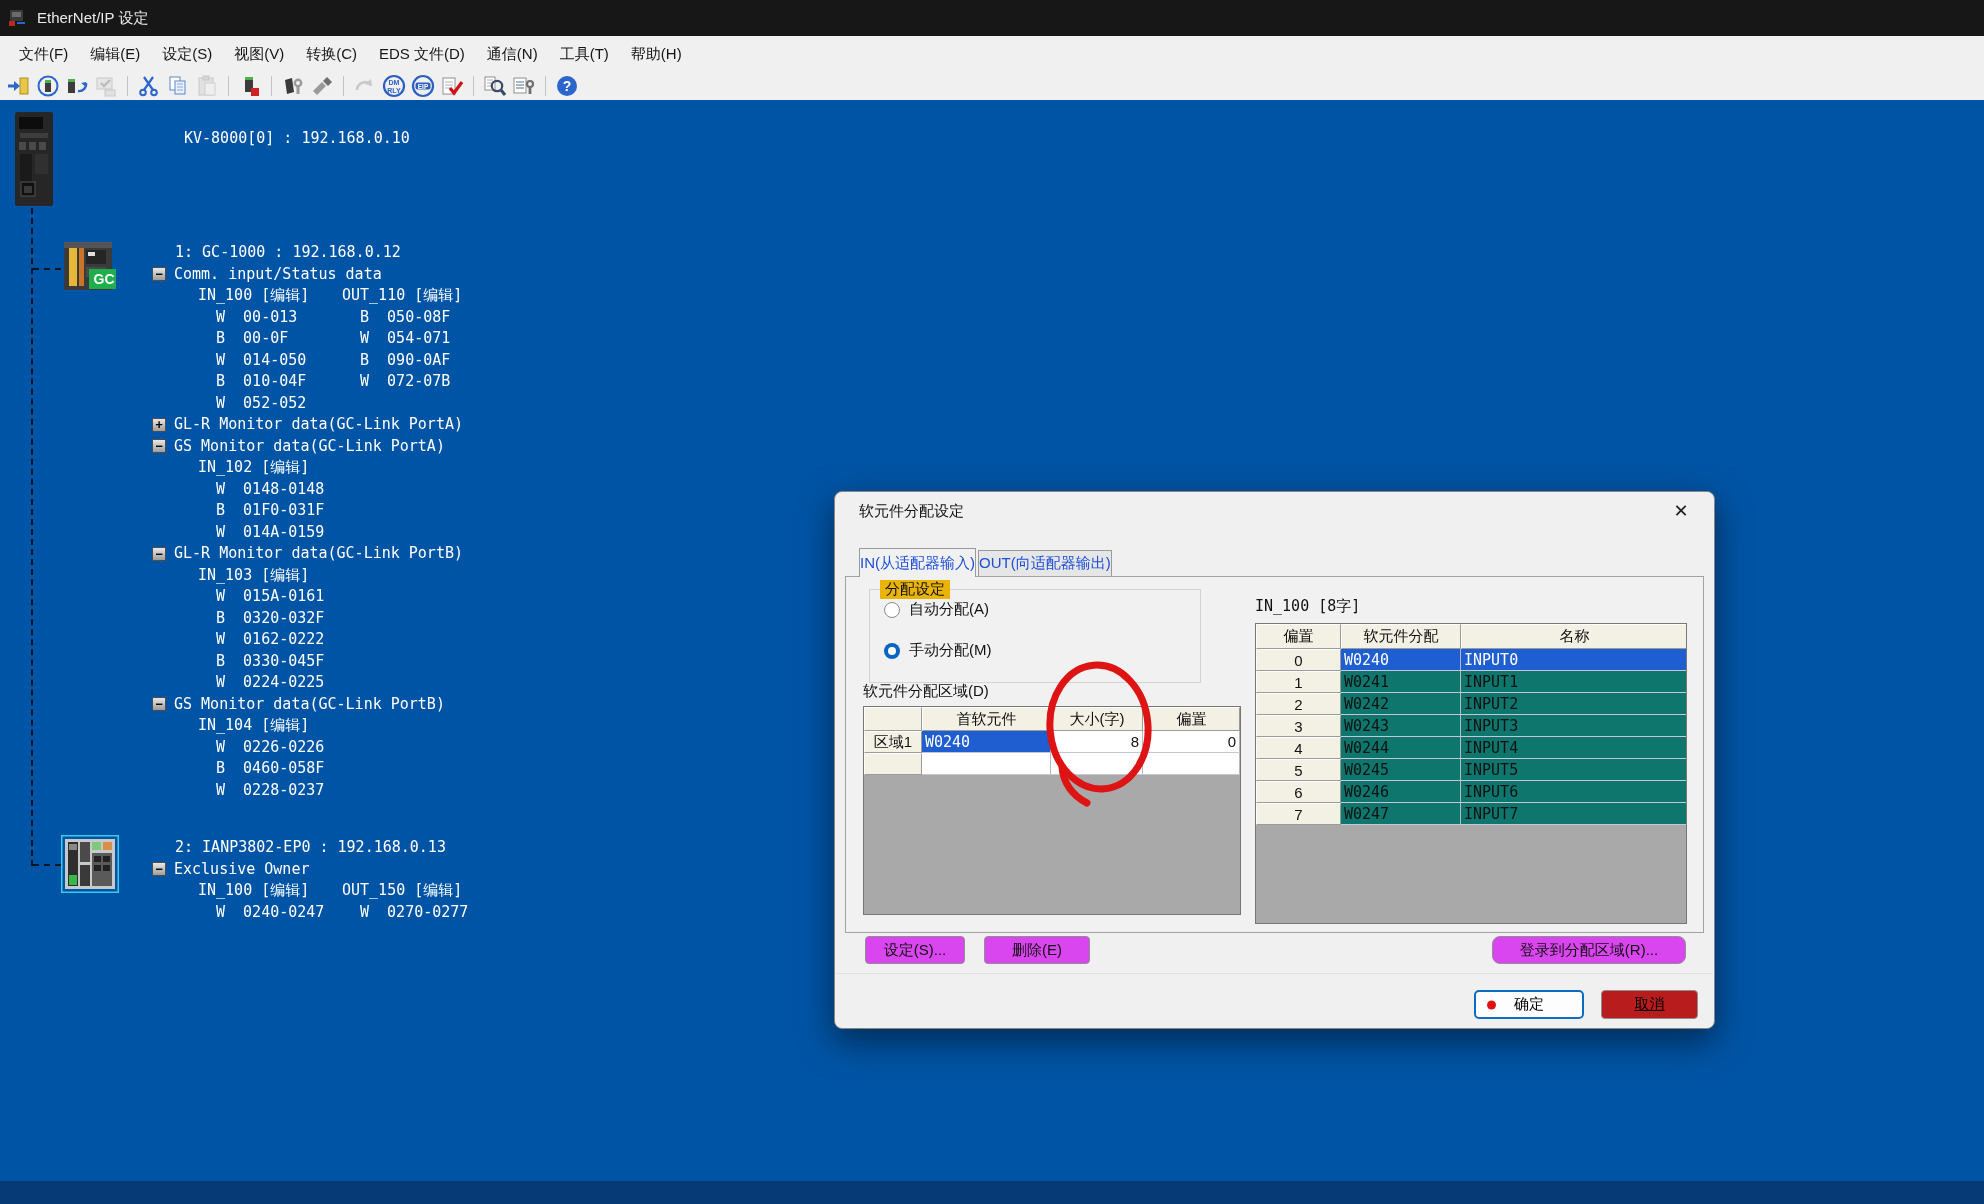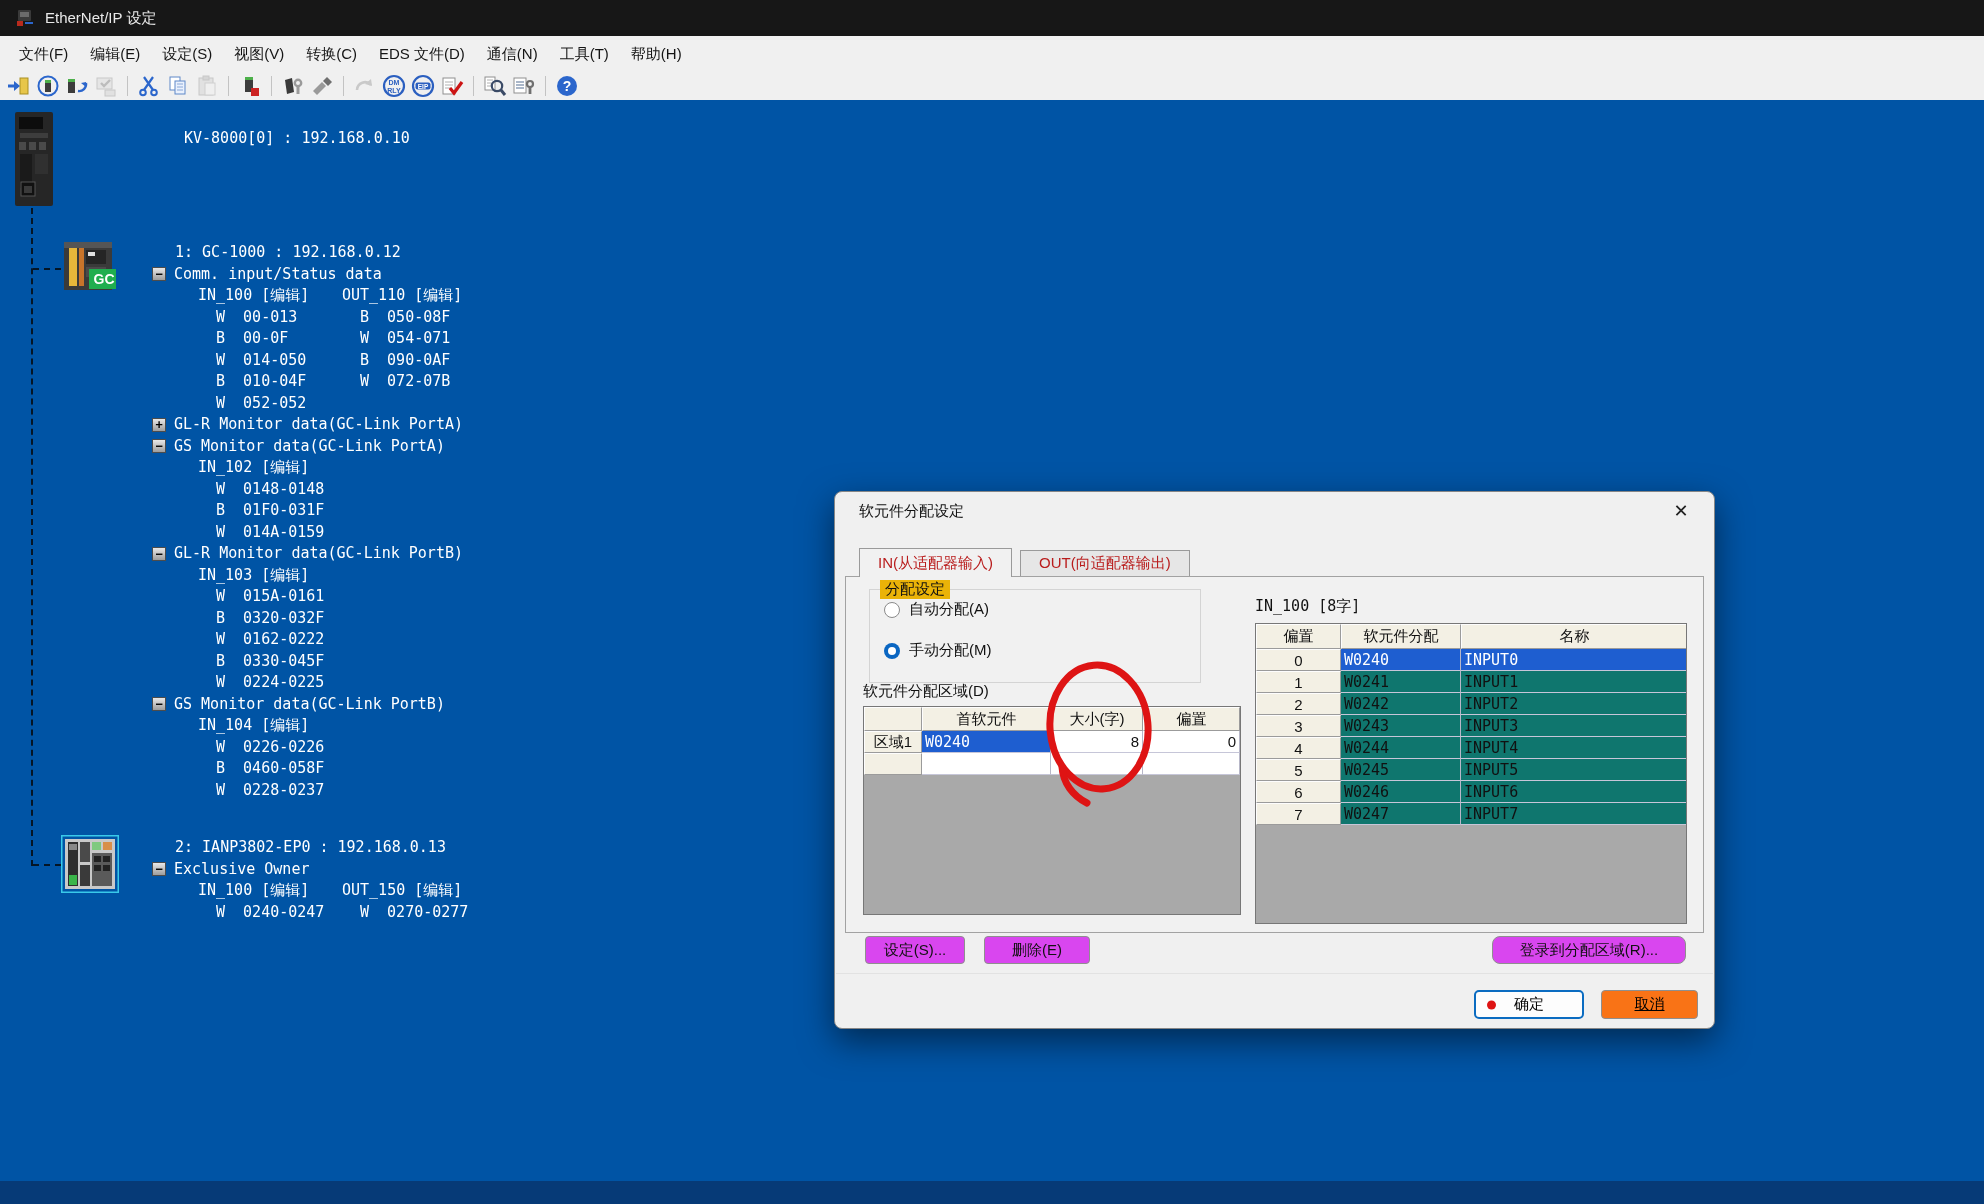--- a/index.html
+++ b/index.html
@@ -3,21 +3,21 @@
 <meta charset="utf-8">
 <style>
   html,body{margin:0;padding:0;}
   body{
     width:1984px;height:1204px;position:relative;overflow:hidden;
     font-family:"Liberation Sans",sans-serif;background:#0054A5;
     -webkit-font-smoothing:none;
   }
   
   .titlebar{position:absolute;top:0;left:0;right:0;height:36px;background:#171717;
-    display:flex;align-items:center;gap:9px;padding-left:16px;color:#e9e9e9;font-size:15px;}
+    display:flex;align-items:center;gap:9px;padding-left:8px;color:#e9e9e9;font-size:15px;}
   .menubar{position:absolute;top:36px;left:0;right:0;height:36px;background:#f0f0f0;
     display:flex;align-items:center;padding-left:8px;font-size:15px;color:#151515;}
   .menu-item{padding:7px 11px;white-space:nowrap;}
   .toolbar{position:absolute;top:72px;left:0;right:0;height:28px;background:#f0f0f0;
     border-bottom:1px solid #dadada;display:flex;align-items:center;padding-left:6px;gap:3px;}
   .ic{width:26px;height:24px;flex:0 0 auto;}
   .ic.dim{opacity:.45;filter:grayscale(1);}
   .tsep{width:1px;height:20px;background:#c3c3c3;margin:0 5px;flex:0 0 auto;}
   
   .workspace{position:absolute;top:100px;left:0;right:0;bottom:0;background:#0054A5;}
@@ -43,22 +43,22 @@
   #hdash-1{left:33px;top:168px;}
   #hdash-2{left:33px;top:764px;}
   .devicon{position:absolute;}
   
   .dialog{position:absolute;left:834px;top:391px;width:881px;height:538px;background:#f0f0f0;
     border:1px solid #868686;border-radius:8px;box-shadow:0 12px 34px rgba(0,0,0,.5);box-sizing:border-box;}
   .dlg-title{position:absolute;left:24px;top:10px;font-size:15px;color:#111;}
   .dlg-close{position:absolute;right:20px;top:6px;font-size:18px;color:#222;width:26px;height:26px;
     display:flex;align-items:center;justify-content:center;}
   .tabs{position:absolute;left:24px;top:56px;display:flex;align-items:flex-end;z-index:2;}
-  .tab{height:26px;padding:0 18px;font-size:15px;color:#b91c1c;display:flex;align-items:center;
-    background:#e6e6e6;border:1px solid #9a9a9a;border-bottom:none;margin-right:8px;box-sizing:border-box;}
+  .tab{height:26px;padding:0 0;font-size:15px;color:#1d4ed8;display:flex;align-items:center;
+    background:#e6e6e6;border:1px solid #9a9a9a;border-bottom:none;margin-right:2px;box-sizing:border-box;}
   .tab.active{height:29px;background:#f1f1f1;margin-bottom:-1px;}
   .panel{position:absolute;left:10px;top:84px;width:859px;height:357px;background:#f1f1f1;
     border:1px solid #a2a2a2;box-sizing:border-box;}
   .groupbox{position:absolute;left:23px;top:12px;width:330px;height:92px;border:1px solid #d4d4d4;}
   .gb-title{position:absolute;top:-10px;left:10px;background:#eab308;padding:0 5px;font-size:15px;color:#111;}
   .radio-row{position:absolute;left:14px;display:flex;align-items:center;gap:9px;font-size:15px;color:#111;}
   #radio-auto{top:10px;justify-content:center;}
   #radio-manual{top:51px;}
   .radio{width:16px;height:16px;border-radius:50%;box-sizing:border-box;flex:0 0 auto;position:relative;}
   .radio.off{border:1px solid #8a8a8a;background:#fff;}
@@ -81,21 +81,21 @@
   .lav{background:#0f766e;}
   .dlg-btn{position:absolute;height:28px;background:#d946ef;border:1px solid #8f8f8f;border-radius:4px;
     font-size:15px;color:#111;display:flex;align-items:center;justify-content:center;box-sizing:border-box;}
   #btn-set{left:30px;top:444px;width:100px;}
   #btn-del{left:149px;top:444px;width:106px;}
   #btn-reg{left:657px;top:444px;width:194px;border-radius:8px;}
   .bottom-bar{position:absolute;left:1px;right:1px;bottom:1px;height:53px;background:#f0f0f0;
     border-top:1px solid #e2e2e2;border-radius:0 0 8px 8px;}
   #btn-ok{position:absolute;left:638px;top:16px;width:110px;height:29px;background:#fdfdfd;
     border:2px solid #0b6cc1;border-radius:5px;font-size:15px;display:flex;align-items:center;justify-content:center;box-sizing:border-box;}
-  #btn-cancel{position:absolute;left:765px;top:16px;width:97px;height:29px;background:#f97316;
+  #btn-cancel{position:absolute;left:765px;top:16px;width:97px;height:29px;background:#b91c1c;
     border:1px solid #8f8f8f;border-radius:4px;font-size:15px;display:flex;align-items:center;justify-content:center;box-sizing:border-box;text-decoration:underline;}
   #ok-dot{position:absolute;left:11px;top:50%;transform:translateY(-50%);width:9px;height:9px;border-radius:50%;background:#de1414;}
   .anno{position:absolute;left:1035px;top:555px;pointer-events:none;}
 </style>
 </head>
 <body>
 
 <div class="titlebar">
   <svg class="appicon" width="20" height="20" viewBox="0 0 20 20">
     <rect x="2" y="2" width="13" height="11" rx="1" fill="#3a3a3a"></rect>

